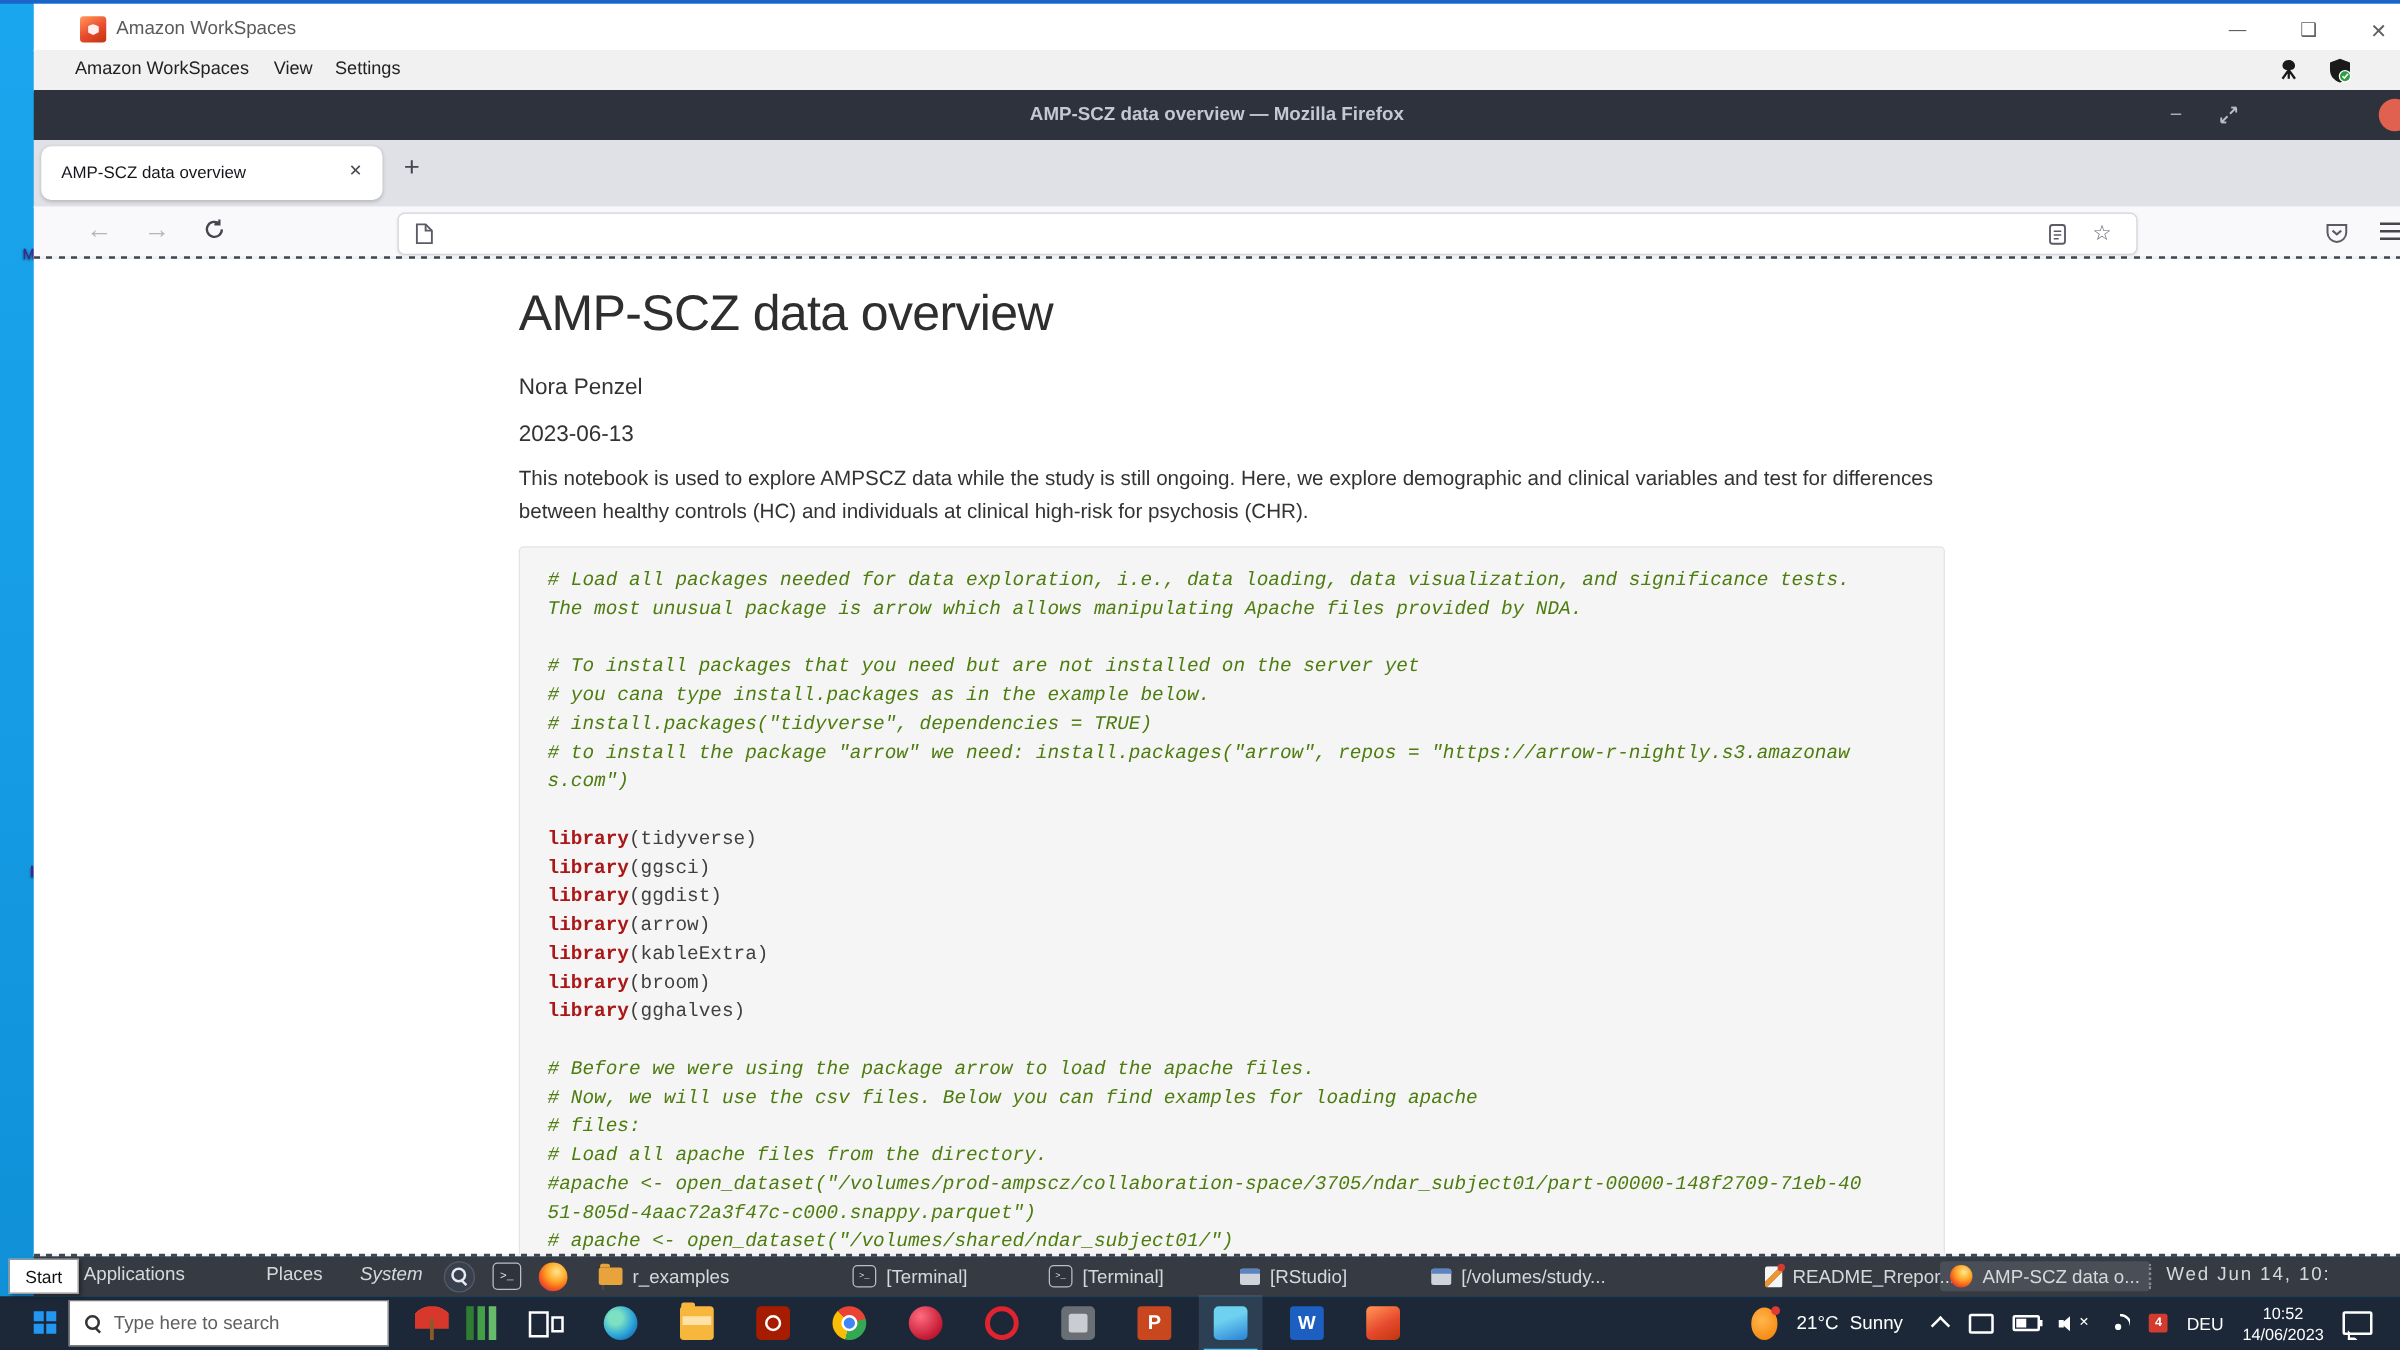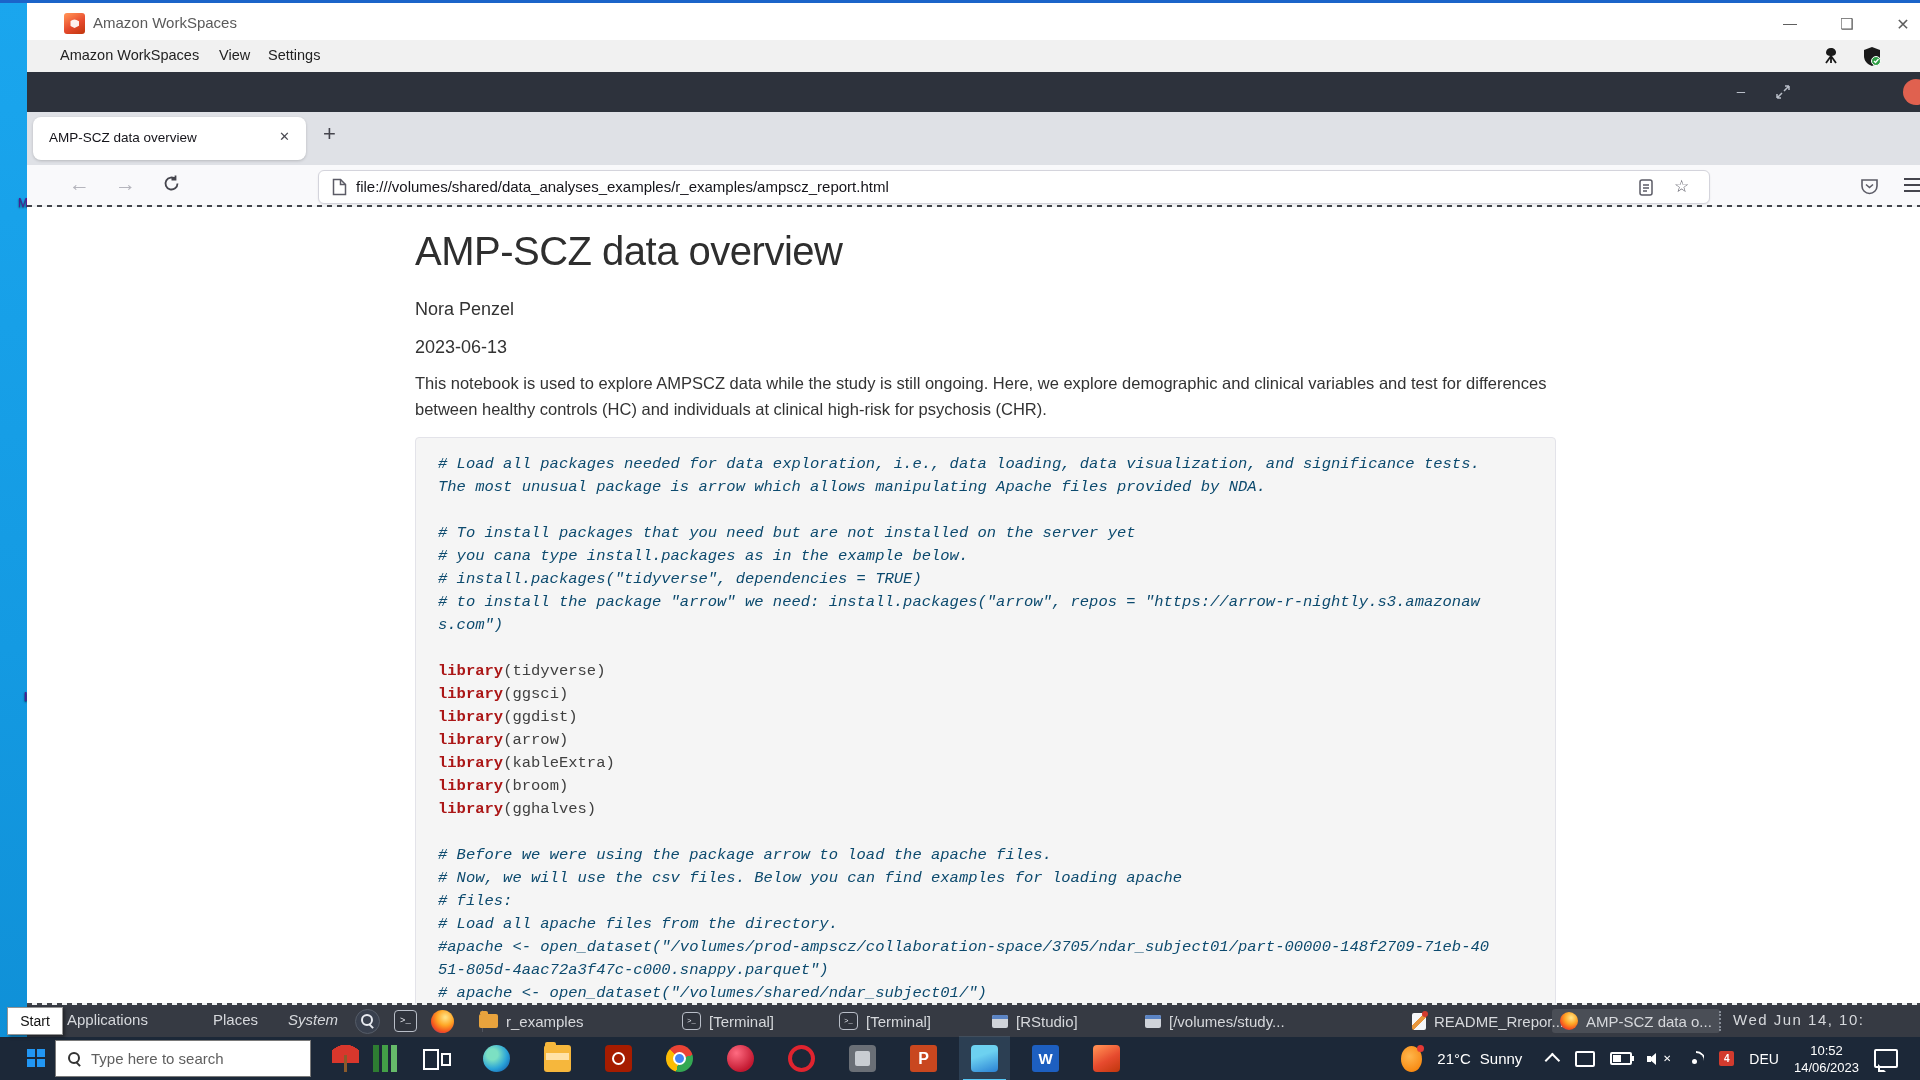--- a/index.html
+++ b/index.html
@@ -52,21 +52,21 @@
 
   
   #page{left:27px;top:207px;right:0;height:798px;background:#fff;overflow:hidden;}
   #doc-title{left:388px;top:22px;font-size:40px;font-weight:500;color:#2e2e2e;letter-spacing:-.5px;}
   #doc-author{left:388px;top:92px;font-size:18px;color:#333;}
   #doc-date{left:388px;top:130px;font-size:18px;color:#333;}
   #doc-intro{left:388px;top:163px;width:1145px;font-size:16.5px;line-height:26px;color:#333;}
   #code-card{left:388px;top:230px;width:1139px;height:570px;background:#f5f5f5;border:1px solid #e3e3e9;border-radius:4px;overflow:hidden;}
   #code-block{margin:15px 22px;font-family:"Liberation Mono",monospace;font-size:15.5px;line-height:23px;color:#404040;white-space:pre;}
   .cl{height:23px;}
-  .cmt{font-style:italic;color:#0c4a6e;}
+  .cmt{font-style:italic;color:#4d7c0f;}
   .kw{font-weight:bold;color:#ab1616;}
 
   
   #linux-bar{left:27px;top:1005px;right:0;height:32px;background:#363a43;color:#d6d8dc;font-size:15px;}
   .lx-menu{top:6px;}
   .launchers{left:328px;top:4px;display:flex;gap:14px;align-items:center;height:24px;}
   .launch-search{width:23px;height:23px;border-radius:50%;background:#39404e;border:1px solid #555c68;position:relative;}
   .launch-search::before{content:"";position:absolute;left:5px;top:4px;width:8px;height:8px;border:2px solid #e8eaf0;border-radius:50%;}
   .launch-search::after{content:"";position:absolute;left:14px;top:13px;width:2px;height:6px;background:#e8eaf0;transform:rotate(-45deg);}
   .term{background:#2f333c;border:1.5px solid #b9bec8;border-radius:4px;color:#e8eaf0;
@@ -194,20 +194,21 @@
   <span class="abs mb-ic" style="right:38px;">
     <svg width="20" height="21" viewBox="0 0 20 21">
         <path d="M10 1l8 3v6c0 5-3.5 8.5-8 10-4.5-1.5-8-5-8-10V4z" fill="#1a1a1a"></path>
         <circle cx="14" cy="15" r="4.5" fill="#2e9e44" stroke="#fff"></circle>
         <path d="M12 15l1.5 1.5L16.5 13" stroke="#fff" stroke-width="1.3" fill="none"></path>
       </svg>
   </span>
 </div>
 
 <div class="abs" id="ff-titlebar">
+  <div class="abs" id="ff-title">AMP-SCZ data overview — Mozilla Firefox</div>
   <span class="abs ff-ctl" style="right:175px;">–</span>
   <span class="abs ff-ctl" style="right:130px;top:13px;">
     <svg width="14" height="14" viewBox="0 0 14 14">
         <path d="M1 13L6 8M1 13v-4M1 13h4M13 1L8 6M13 1V5M13 1H9" stroke="#b9bfc9" stroke-width="1.5" fill="none"></path>
       </svg>
   </span>
 </div>
 <div class="abs" id="ff-close-circle"></div>
 
 <div class="abs" id="tabbar">
@@ -226,21 +227,20 @@
         <path d="M15.5 9.5a6 6 0 1 1-1.8-4.3M13.5 1.5v4h-4" fill="none" stroke="#45454d" stroke-width="1.8"></path>
       </svg>
   </span>
   <div class="abs" id="urlbar">
     <span class="abs" id="url-pageicon">
       <svg width="15" height="18" viewBox="0 0 15 18">
           <path d="M1.5 1.5h7l5 5v10h-12z" fill="none" stroke="#5b5b66" stroke-width="1.5"></path>
           <path d="M8.5 1.5v5h5" fill="none" stroke="#5b5b66" stroke-width="1.5"></path>
         </svg>
     </span>
-    <span class="abs" id="url-text">file:///volumes/shared/data_analyses_examples/r_examples/ampscz_report.html</span>
     <span class="abs" id="reader-icon">
       <svg width="14" height="17" viewBox="0 0 14 17">
           <rect x="1" y="1" width="12" height="15" rx="2" fill="none" stroke="#5b5b66" stroke-width="1.5"></rect>
           <path d="M4 6h6M4 9h6M4 12h4" stroke="#5b5b66" stroke-width="1.3"></path>
         </svg>
     </span>
     <span class="abs" id="star-icon">☆</span>
   </div>
   <span class="abs" id="pocket-icon">
     <svg width="19" height="19" viewBox="0 0 19 19">

